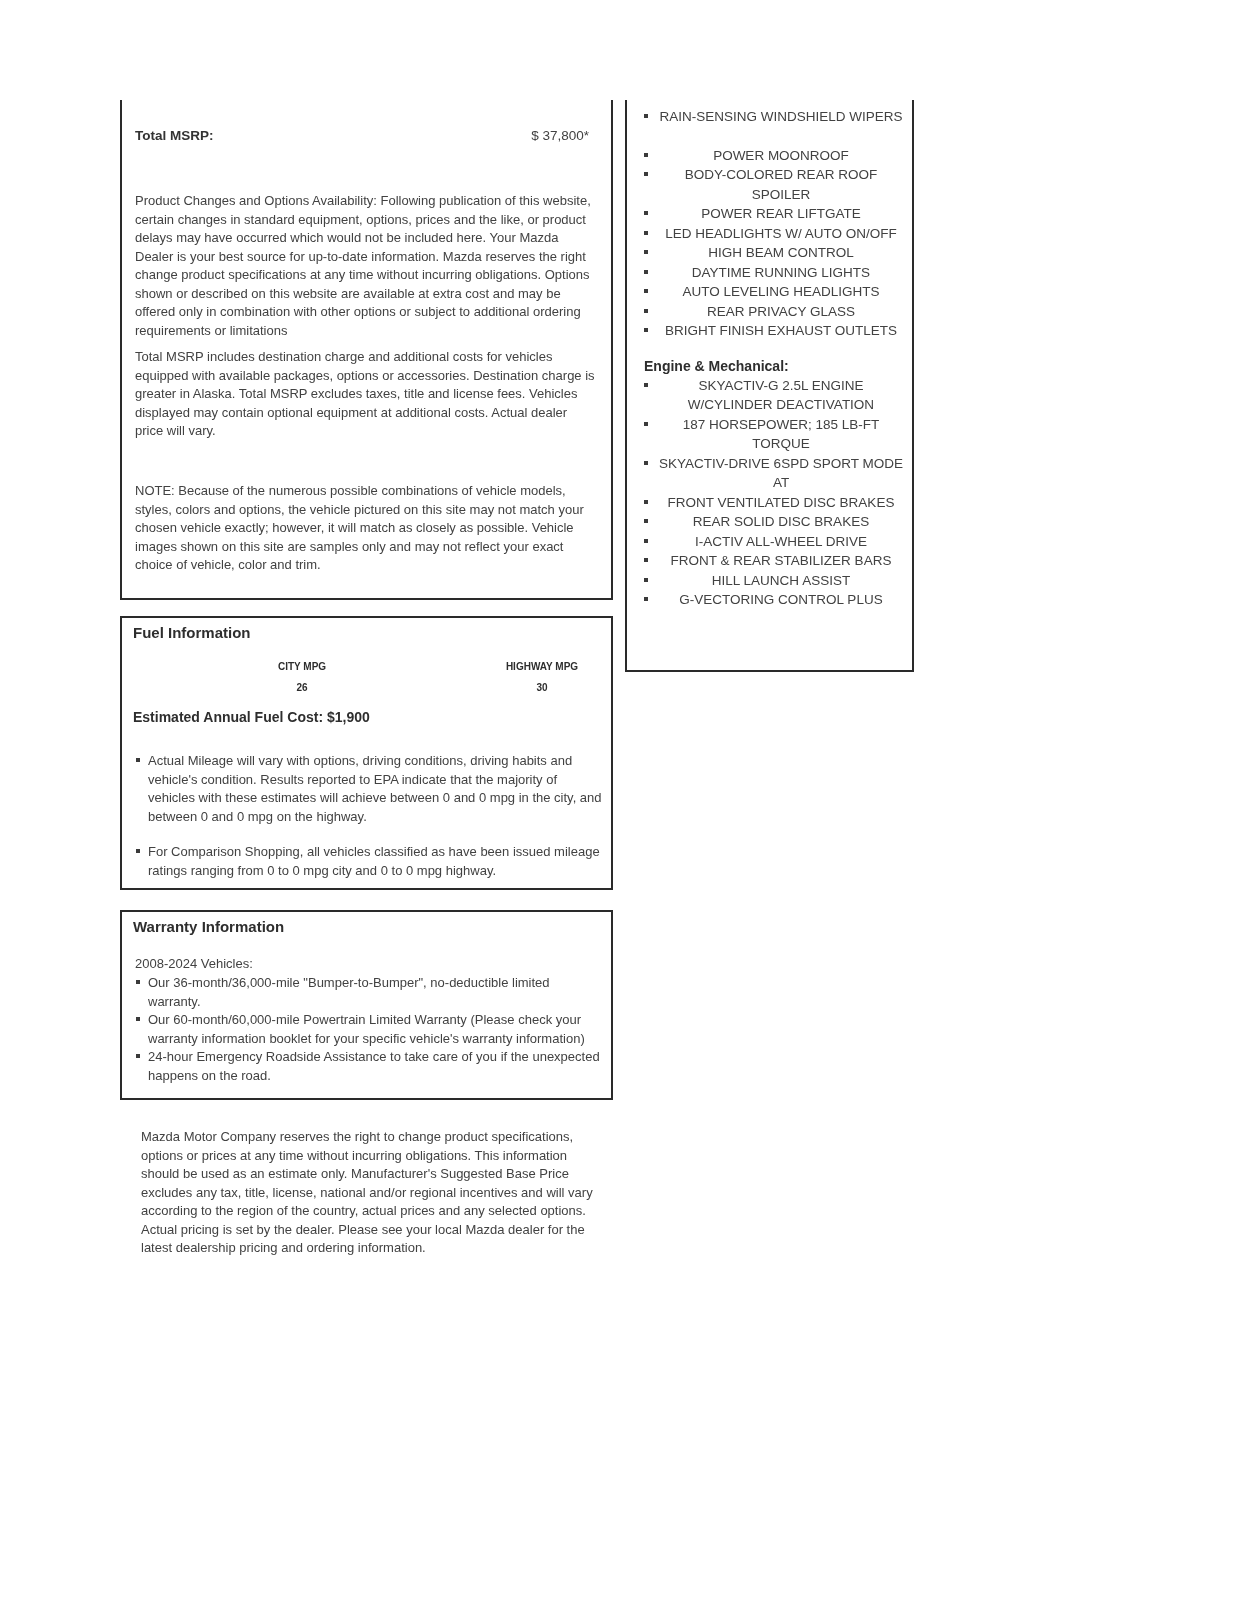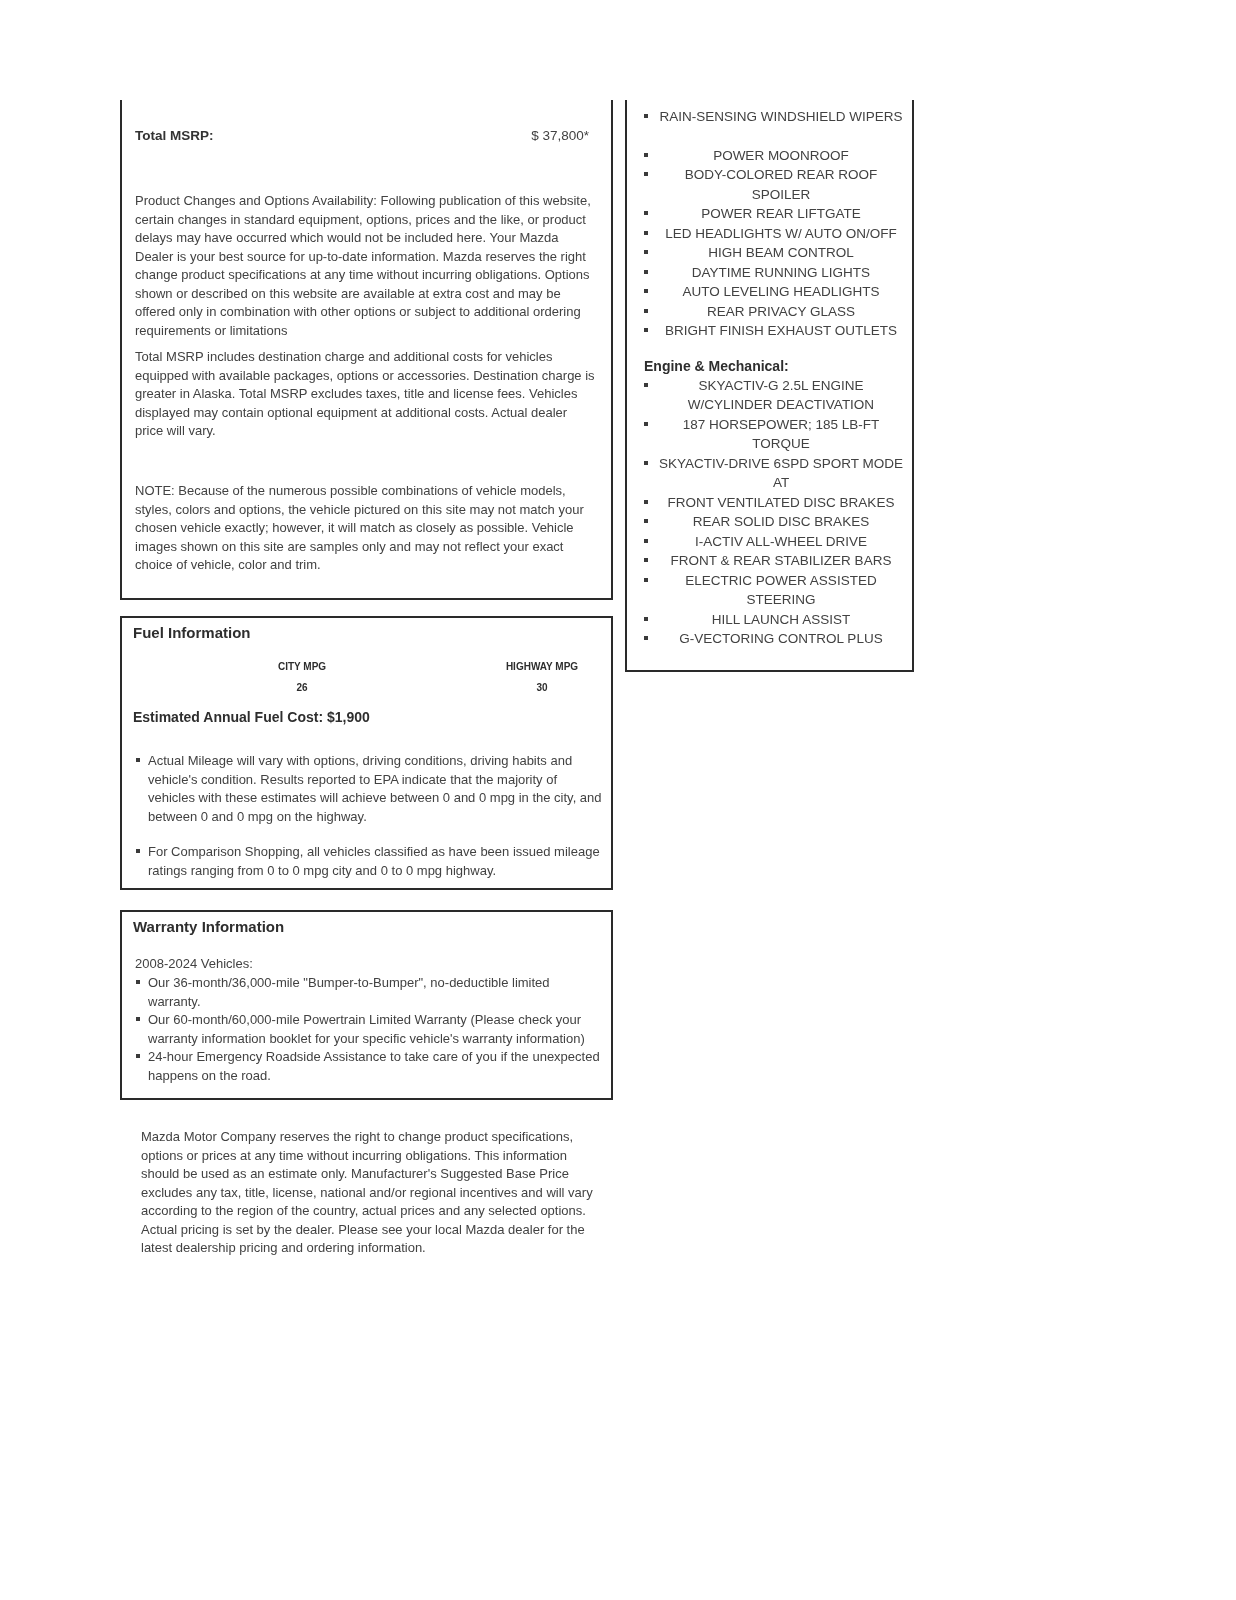--- a/index.html
+++ b/index.html
@@ -235,19 +235,18 @@
     </ul>
     <h3 class="engine-title">Engine &amp; Mechanical:</h3>
     <ul class="feat-list engine-list">
       <li>SKYACTIV-G 2.5L ENGINE W/CYLINDER DEACTIVATION</li>
       <li>187 HORSEPOWER; 185 LB-FT TORQUE</li>
       <li>SKYACTIV-DRIVE 6SPD SPORT MODE AT</li>
       <li>FRONT VENTILATED DISC BRAKES</li>
       <li>REAR SOLID DISC BRAKES</li>
       <li>I-ACTIV ALL-WHEEL DRIVE</li>
       <li>FRONT &amp; REAR STABILIZER BARS</li>
-      <li>ELECTRIC POWER ASSISTED STEERING</li>
       <li>HILL LAUNCH ASSIST</li>
       <li>G-VECTORING CONTROL PLUS</li>
     </ul>
   </aside>
 
 </div>
 
 </body></html>

